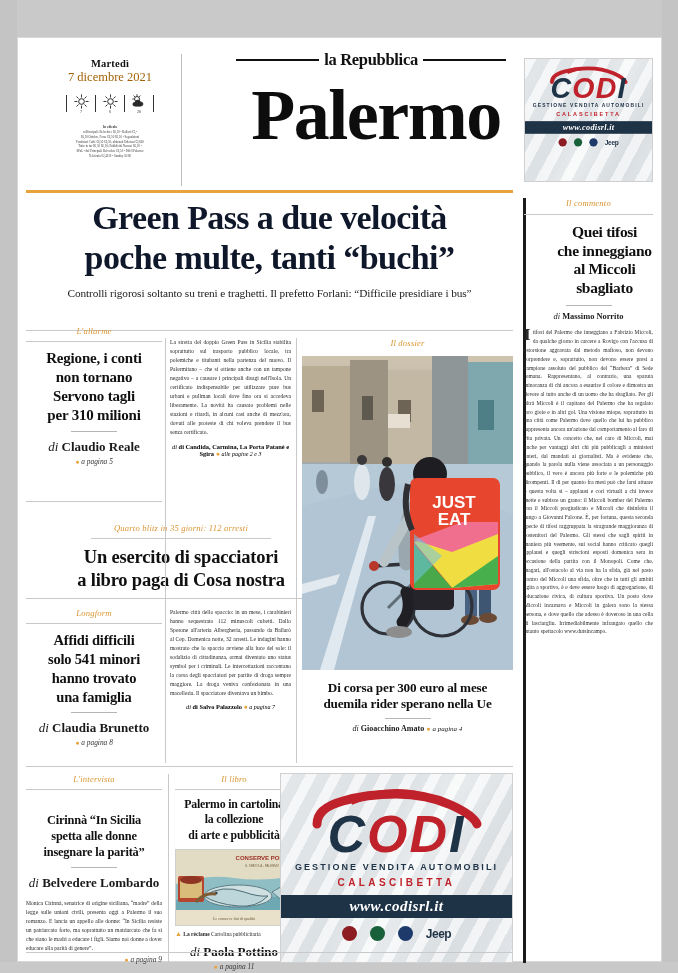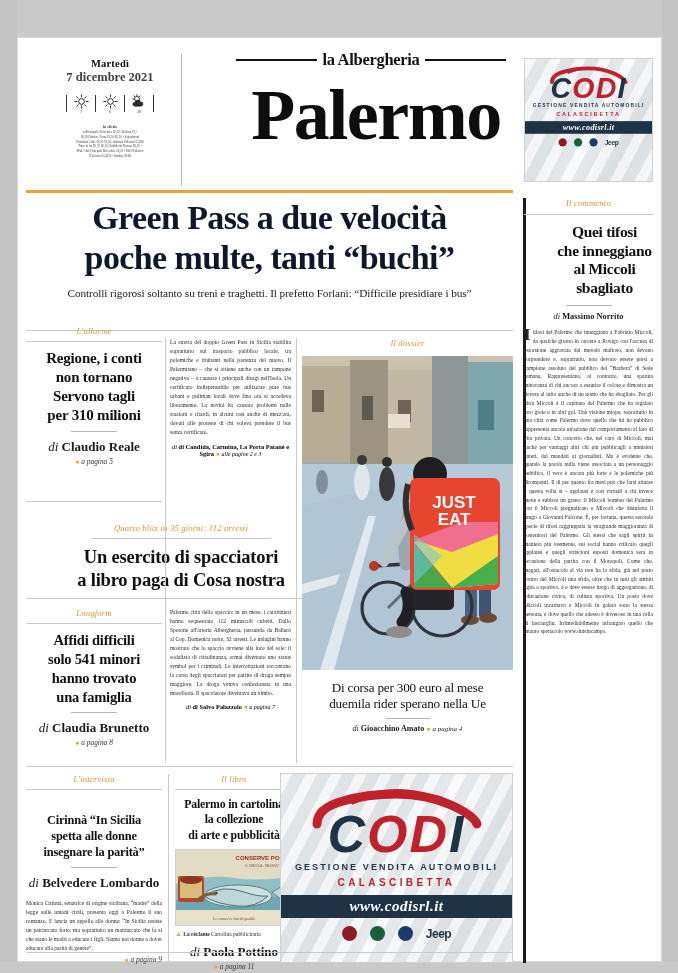--- a/index.html
+++ b/index.html
@@ -21,21 +21,21 @@
   .shadow-b { position:absolute; left:0; bottom:0; width:678px; height:11px; background:#c9c9c9; }
 
   
   .masthead { position:absolute; left:8px; top:2px; width:487px; height:150px; }
   .repub-row { position:absolute; left:210px; top:10px; width:270px; display:flex; align-items:center; gap:5px; }
   .repub-row .rule { flex:1; height:1.5px; background:#111; }
   .repub-name { font-family:"Liberation Serif",serif; font-weight:bold; font-size:16.5px; letter-spacing:-0.3px; color:#111; white-space:nowrap; }
 
   .datebox { position:absolute; left:16px; top:18px; width:136px; text-align:center; }
   .dow { font-weight:bold; font-size:10.5px; color:#111; letter-spacing:.2px; }
-  .date { font-size:12.5px; color:#404040; margin-top:1px;font-weight:bold; }
+  .date { font-size:12.5px; color:#a16207; margin-top:1px; }
   .weather { display:flex; justify-content:center; align-items:flex-end; gap:1px; margin-top:9px; }
   .wsep { width:1px; height:17px; background:#333; margin:0 3px 2px 3px; }
   .wicon { width:20px; text-align:center; }
   .wicon svg { display:block; margin:0 auto; }
   .wtemp { font-size:4px; color:#333; }
   .colophon { margin-top:11px; font-size:3.1px; line-height:1.55; color:#3a3a3a; text-align:center; padding:0 4px; }
   .colophon b { font-size:3.3px; }
 
   .vrule { position:absolute; left:155px; top:14px; width:1px; height:132px; background:#bdbdbd; }
 
@@ -88,41 +88,41 @@
   .codi-tag { font-family:"Liberation Sans",sans-serif; font-weight:bold; font-size:9px; letter-spacing:2.1px; color:#1f3347; margin-top:2px; }
   .codi-city { font-family:"Liberation Sans",sans-serif; font-weight:bold; font-size:10px; letter-spacing:3.4px; color:#c0222c; margin-top:5px; }
   .codi-url-bar { width:100%; background:#1f3347; margin-top:7px; padding:3px 0; }
   .codi-url { font-family:"Liberation Serif",serif; font-weight:bold; font-style:italic; font-size:15px; color:#fff; text-align:center; letter-spacing:.5px; }
   .codi-brands { display:flex; align-items:center; justify-content:center; gap:13px; margin-top:8px; }
   .brand-c { width:15px; height:15px; border-radius:50%; }
   .jeep { font-family:"Liberation Sans",sans-serif; font-weight:bold; font-size:12px; color:#1f3347; letter-spacing:-0.5px; }
 
   
   .photo { position:absolute; width:100%; height:100%; overflow:hidden; background:#b9cfe0; }
-  .pcap { font-weight:normal; font-size:13.2px; line-height:1.2; text-align:center; color:#101010; letter-spacing:-0.2px; }
+  .pcap { font-weight:bold; font-size:13.2px; line-height:1.2; text-align:center; color:#101010; letter-spacing:-0.2px; }
 
   .bookimg { width:100%; height:77px; border:1px solid #cfcfcf; overflow:hidden; position:relative; background:#e8e2cf; margin-top:6px; }
   .capline { font-size:5.5px; margin-top:4px; color:#2b2b2b; }
   .capline b { font-weight:bold; }
 </style>
 </head>
 <body>
 
 <div class="shadow-t"></div>
 <div class="shadow-l"></div>
 <div class="shadow-r"></div>
 <div class="shadow-b"></div>
 
 <div class="page">
 
   <div class="masthead">
 
     <div class="repub-row">
       <div class="rule"></div>
-      <div class="repub-name">la Albergheria</div>
+      <div class="repub-name">la Repubblica</div>
       <div class="rule"></div>
     </div>
 
     <div class="datebox">
       <div class="dow">Martedì</div>
       <div class="date">7 dicembre 2021</div>
 
       <div class="weather">
         <div class="wsep"></div>
         <div class="wicon">

